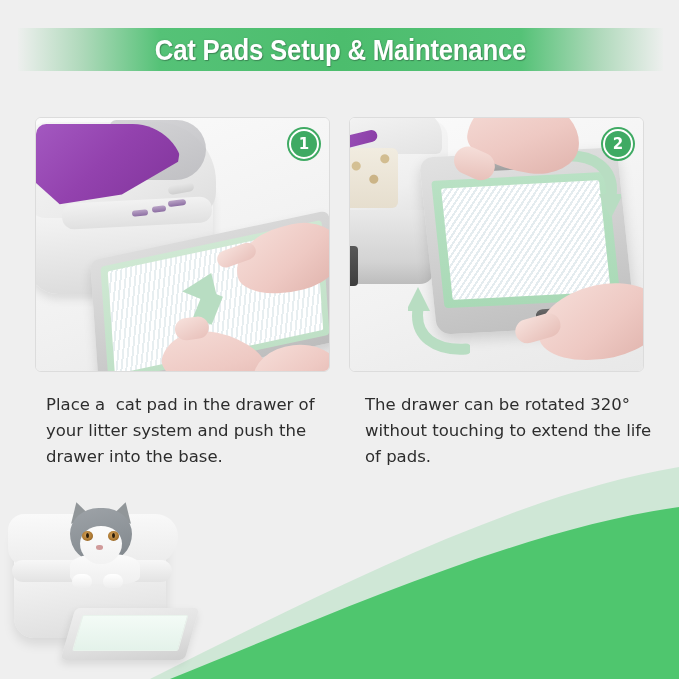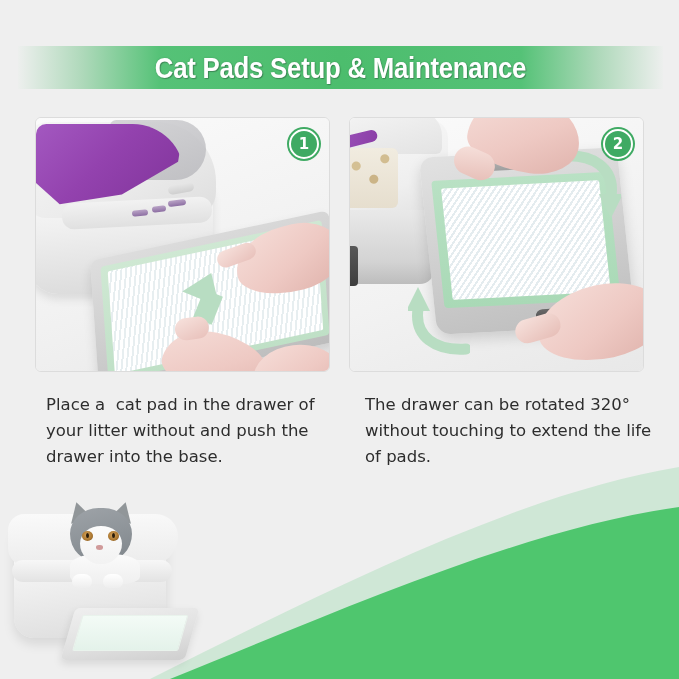--- a/index.html
+++ b/index.html
@@ -23,21 +23,20 @@
     width: 645px;
     height: 43px;
     background: linear-gradient(to right,
         rgba(220,240,225,0.10) 0%,
         rgba(140,205,158,0.65) 10%,
         #55c277 22%,
         #4cbd6d 50%,
         #55c277 78%,
         rgba(140,205,158,0.65) 90%,
         rgba(220,240,225,0.10) 100%);
-    margin-top: 18px;
   }
   .banner-title {
     position: absolute;
     left: 0;
     top: 0;
     width: 100%;
     height: 43px;
     line-height: 43px;
     text-align: center;
     color: #ffffff;
@@ -701,21 +700,21 @@
       <div class="hand p2-hand-right">
         <div class="finger"></div>
       </div>
     </div>
 
     <div class="badge">2</div>
   </div>
 </div>
 
 <div class="captions">
-  <div class="caption caption-1">Place a  cat pad in the drawer of your litter without and push the drawer into the base.</div>
+  <div class="caption caption-1">Place a  cat pad in the drawer of your litter system and push the drawer into the base.</div>
   <div class="caption caption-2">The drawer can be rotated 320° without touching to extend the life of pads.</div>
 </div>
 
 <div class="swoosh-wrap">
   <svg width="679" height="230" viewBox="0 0 679 230">
     <path d="M679 18 C520 44 330 140 150 230 L679 230 Z" fill="#cfe7d6"></path>
     <path d="M679 58 C520 80 330 166 170 230 L679 230 Z" fill="#4fc66e"></path>
   </svg>
 </div>
 

